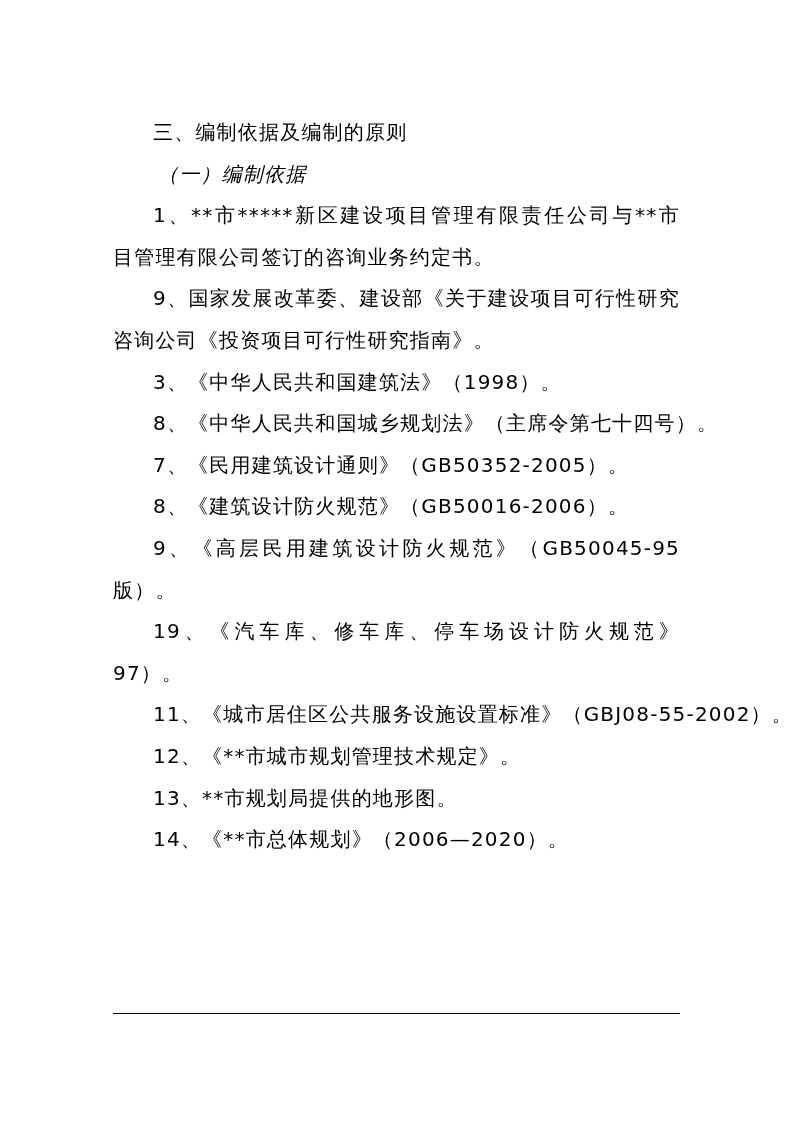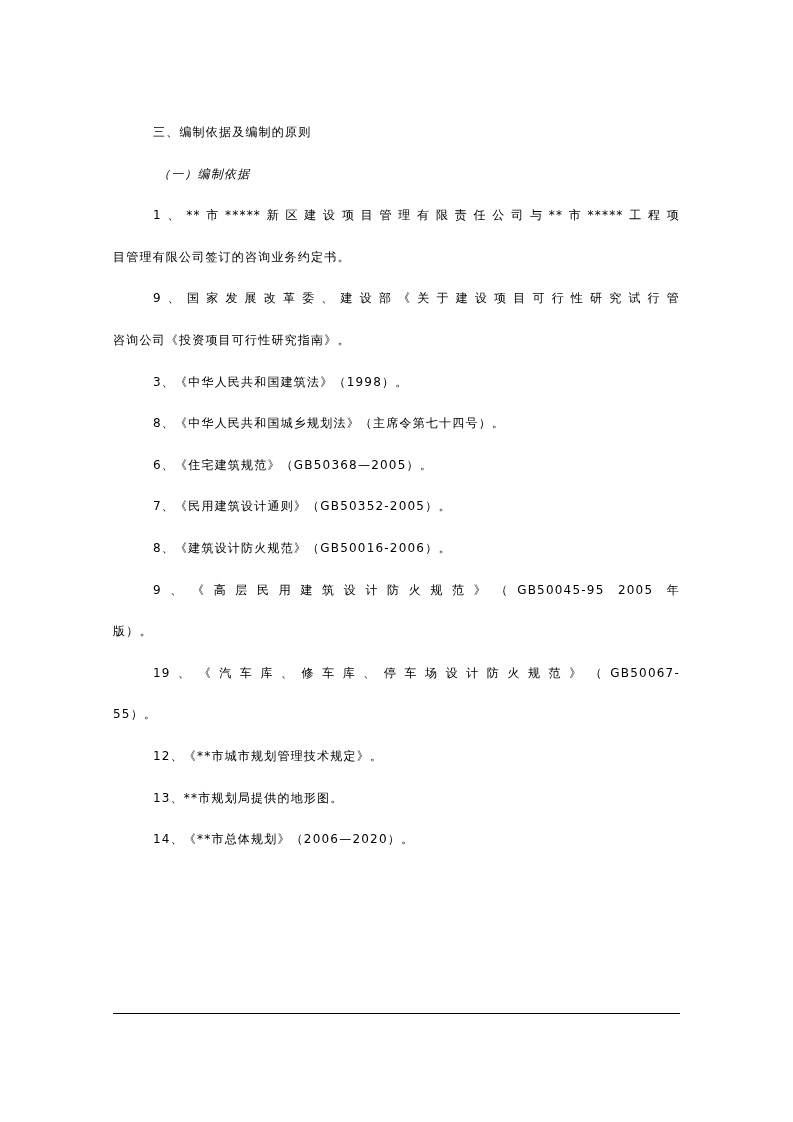--- a/index.html
+++ b/index.html
@@ -1,19 +1,19 @@
 <!DOCTYPE html>
 <html><head>
 <meta charset="utf-8">
 <style>
   html, body { margin: 0; padding: 0; background: #ffffff; }
   body { width: 793px; height: 1122px; position: relative; overflow: hidden;
          font-family: "DejaVu Sans", "Liberation Sans", sans-serif; color: #000; }
   .page { position: absolute; left: 113px; top: 112px; width: 567px; }
-  .line { height: 41.6px; line-height: 41.6px; font-size: 12px; white-space: nowrap;
+  .line { height: 41.6px; line-height: 41.6px; font-size: 20px; white-space: nowrap;
           letter-spacing: 1.2px; }
   .indent { padding-left: 40px; }
   .indent2 { padding-left: 45px; font-style: italic; }
   .justify { text-align: justify; text-align-last: justify; white-space: normal; overflow: hidden; }
   .rule { position: absolute; left: 113px; top: 1013px; width: 567px; height: 0;
           border-top: 1px solid #000; }
 </style>
 </head>
 <body>
 
@@ -22,28 +22,28 @@
   <div class="line indent2">（一）编制依据</div>
 
   <div class="line indent justify">1、**市*****新区建设项目管理有限责任公司与**市*****工程项</div>
   <div class="line">目管理有限公司签订的咨询业务约定书。</div>
 
   <div class="line indent justify">9、国家发展改革委、建设部《关于建设项目可行性研究试行管</div>
   <div class="line">咨询公司《投资项目可行性研究指南》。</div>
 
   <div class="line indent">3、《中华人民共和国建筑法》（1998）。</div>
   <div class="line indent">8、《中华人民共和国城乡规划法》（主席令第七十四号）。</div>
-  <div class="line indent">6、《住宅建筑规范》（GB50368—2005）。</div>
   <div class="line indent">7、《民用建筑设计通则》（GB50352-2005）。</div>
   <div class="line indent">8、《建筑设计防火规范》（GB50016-2006）。</div>
 
   <div class="line indent justify">9、《高层民用建筑设计防火规范》（GB50045-95 2005 年</div>
   <div class="line">版）。</div>
 
   <div class="line indent justify">19、《汽车库、修车库、停车场设计防火规范》（GB50067-</div>
-  <div class="line">55）。</div>
+  <div class="line">97）。</div>
 
+  <div class="line indent">11、《城市居住区公共服务设施设置标准》（GBJ08-55-2002）。</div>
   <div class="line indent">12、《**市城市规划管理技术规定》。</div>
   <div class="line indent">13、**市规划局提供的地形图。</div>
   <div class="line indent">14、《**市总体规划》（2006—2020）。</div>
 </div>
 
 <div class="rule"></div>
 
 </body></html>

